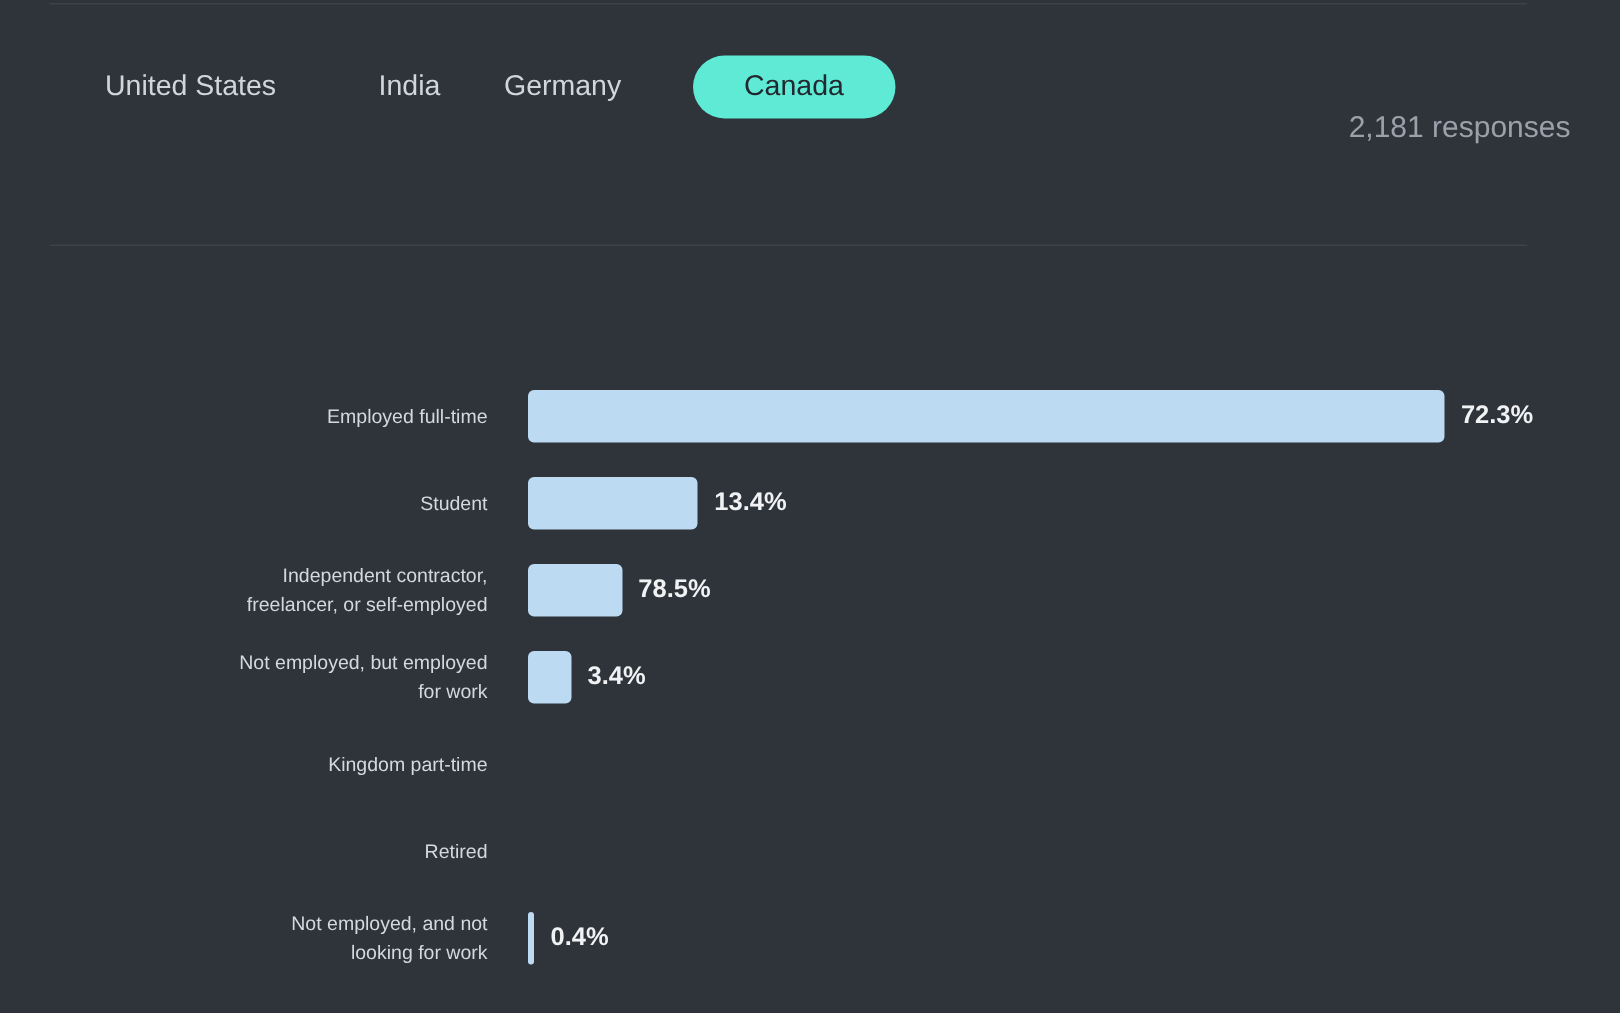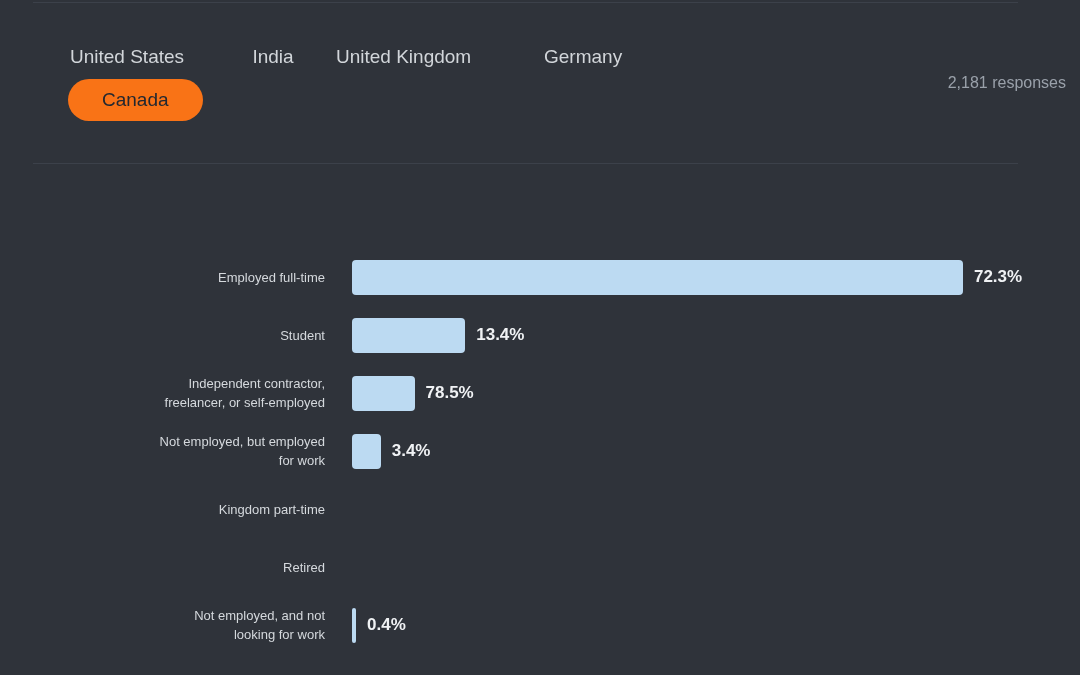--- a/index.html
+++ b/index.html
@@ -49,35 +49,35 @@
     font-size: 19px;
     color: #d2d6da;
     padding: 9px 14px;
     margin: 1px 0;
     border-radius: 24px;
     white-space: nowrap;
     cursor: pointer;
     line-height: 22px;
   }
   .tab.active {
-    background: #f97316;
+    background: #5eead4;
     color: #232830;
     padding: 10px 34px;
     margin-left: 12px;
   }
   .tab.w-us      { width: 140px; }
   .tab.w-india   { width: 70px;  text-align: center; }
   .tab.w-uk      { width: 180px; }
   .tab.w-germany { width: 100px; }
 
   .responses {
     position: absolute;
-    right: 58px;
+    right: 77px;
     top: 74px;
-    font-size: 16px;
+    font-size: 20px;
     color: #9aa1aa;
     white-space: nowrap;
   }
 
   
   .chart {
     position: absolute;
     left: 0;
     top: 248px;
     width: 1080px;
@@ -121,21 +121,20 @@
 </head>
 <body>
 
 <div id="app">
 
   <div class="divider top"></div>
 
   <div class="tabs">
     <div class="tab w-us">United States</div>
     <div class="tab w-india">India</div>
-    <div class="tab w-uk">United Kingdom</div>
     <div class="tab w-germany">Germany</div>
     <div class="tab active">Canada</div>
   </div>
 
   <div class="responses">2,181 responses</div>
 
   <div class="divider below-tabs"></div>
 
   <div class="chart">
 

